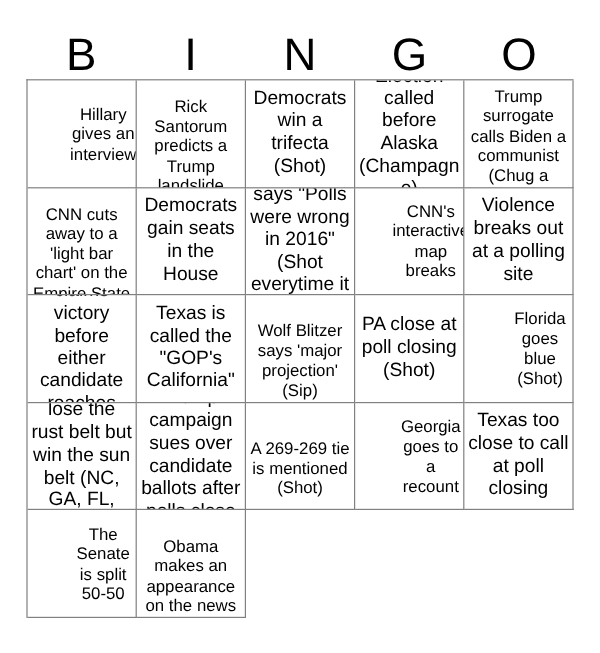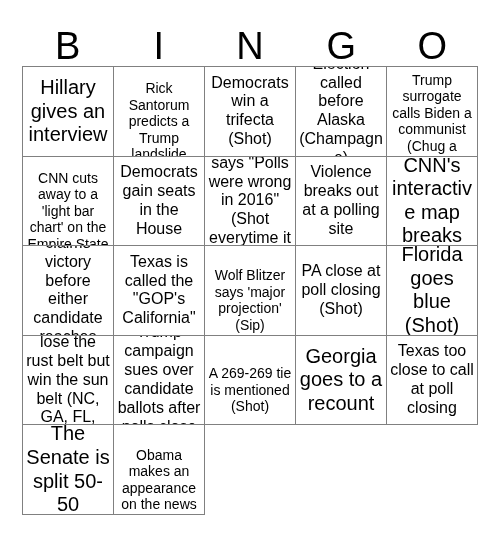--- a/index.html
+++ b/index.html
@@ -62,21 +62,21 @@
   }
   .cell-text {
     display: block;
     width: 100%;
     line-height: 1.18;
     word-wrap: break-word;
     hyphens: none;
   }
 
   
-  .fs-xl .cell-text { font-size: 20px; }
+  .fs-xl .cell-text { font-size: 14px; margin-left: 36px; }
   .fs-lg .cell-text { font-size: 16px; }
   .fs-md .cell-text { font-size: 14px; margin-top: 20px; }
   .fs-sm .cell-text { font-size: 16px; }
 </style>
 </head>
 <body>
 
 <div class="card">
 
   <div class="header-row">
@@ -105,25 +105,25 @@
       </div>
       <div class="cell fs-md">
         <span class="cell-text">CNN cuts away to a 'light bar chart' on the Empire State</span>
       </div>
       <div class="cell fs-lg">
         <span class="cell-text">Democrats gain seats in the House</span>
       </div>
       <div class="cell fs-sm">
         <span class="cell-text">Someone says "Polls were wrong in 2016" (Shot everytime it is)</span>
       </div>
+      <div class="cell fs-xl">
+        <span class="cell-text">CNN's interactive map breaks</span>
+      </div>
       <div class="cell fs-lg">
         <span class="cell-text">Violence breaks out at a polling site</span>
-      </div>
-      <div class="cell fs-xl">
-        <span class="cell-text">CNN's interactive map breaks</span>
       </div>
       <div class="cell fs-sm">
         <span class="cell-text">Trump claims victory before either candidate reaches 270 (Shot)</span>
       </div>
       <div class="cell fs-lg">
         <span class="cell-text">Texas is called the "GOP's California"</span>
       </div>
       <div class="cell fs-md">
         <span class="cell-text">Wolf Blitzer says 'major projection' (Sip)</span>
       </div>

